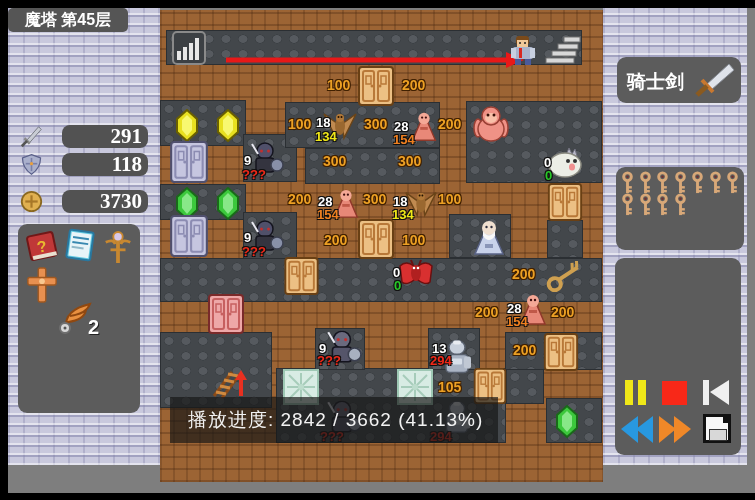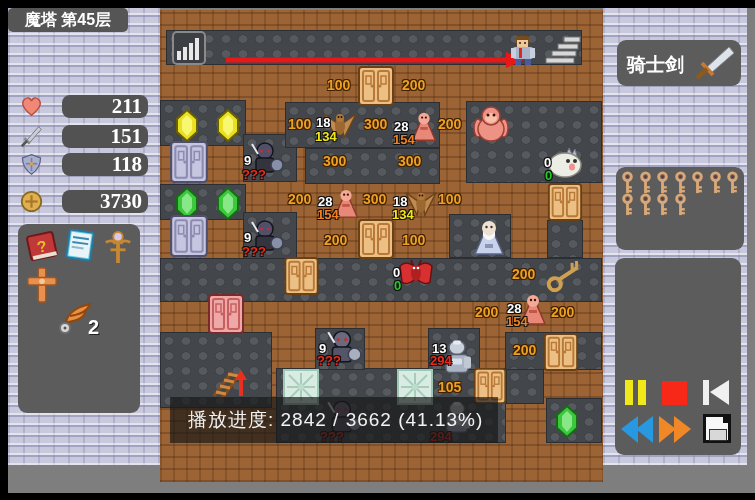--- a/index.html
+++ b/index.html
@@ -61,35 +61,28 @@
   #savelabel{position:absolute;left:3px;bottom:-1px;width:16px;height:10px;background:#d8d8d8;border:1px solid #333;}
 </style>
 </head>
 <body>
 
 <div id="window">
 
   <div id="leftbar" class="brick">
     <div id="floorbox">魔塔 第45层</div>
 
-    <div class="statrow" style="top:87px">
-      <span class="staticon">
-        <svg viewBox="0 0 26 24">
-            <path d="M13 22 C3 14 1 8 5 4 C8 1 12 2 13 6 C14 2 18 1 21 4 C25 8 23 14 13 22 Z" fill="#f08878" stroke="#b84838" stroke-width="1.5"></path>
-          </svg></span>
-      <span class="statbox">211</span>
-    </div>
     <div class="statrow" style="top:117px">
       <span class="staticon">
         <svg viewBox="0 0 26 26">
             <polygon points="21,2 24,5 10,21 7,18" fill="#c8ccd4" stroke="#70747c" stroke-width="1"></polygon>
             <line x1="5" y1="15" x2="11" y2="21" stroke="#888888" stroke-width="3"></line>
             <line x1="2" y1="24" x2="8" y2="18" stroke="#555555" stroke-width="3"></line>
           </svg></span>
-      <span class="statbox">151</span>
+      <span class="statbox">291</span>
     </div>
     <div class="statrow" style="top:145px">
       <span class="staticon">
         <svg viewBox="0 0 26 28">
             <path d="M13 2 L24 6 Q24 18 13 26 Q2 18 2 6 Z" fill="#aab0cc" stroke="#5a608a" stroke-width="1.5"></path>
             <line x1="13" y1="6" x2="13" y2="22" stroke="#7a80a8" stroke-width="2"></line>
             <line x1="6" y1="13" x2="20" y2="13" stroke="#7a80a8" stroke-width="2"></line>
             <circle cx="13" cy="13" r="2" fill="#e8a040"></circle>
           </svg></span>
       <span class="statbox">118</span>
@@ -576,21 +569,21 @@
       <div class="ent" style="left: 396px; top: 395px; width: 22px; height: 33px;">
         <svg viewBox="0 0 22 33">
           <polygon points="11,1 21,10 21,23 11,32 1,23 1,10" fill="#3cc83c" stroke="#1a6a1a" stroke-width="2"></polygon>
           <polygon points="11,6 16,11 16,21 11,27 6,21 6,11" fill="#88e888"></polygon>
         </svg>
       </div>
       <div id="overlay" style="left: 10px; top: 387px; width: 328px; height: 46px;">播放进度: 2842 / 3662 (41.13%)</div>
     </div>
 
   <div id="rightbar" class="brick">
-    <div class="equip" style="top:32px">
+    <div class="equip" style="top:49px">
       <span class="elabel">骑士剑</span>
       <span class="eicon">
         <svg viewBox="0 0 42 36">
             <polygon points="36,2 41,8 18,28 13,23" fill="#dfe3ea" stroke="#8a8f98" stroke-width="1"></polygon>
             <line x1="9" y1="18" x2="20" y2="30" stroke="#c87830" stroke-width="4"></line>
             <line x1="4" y1="33" x2="14" y2="24" stroke="#8a5a20" stroke-width="5"></line>
           </svg></span>
     </div>
     <div id="keyspanel" class="panel">
         <span class="key" style="left: 4px; top: 4px;"><svg viewBox="0 0 15 25">

